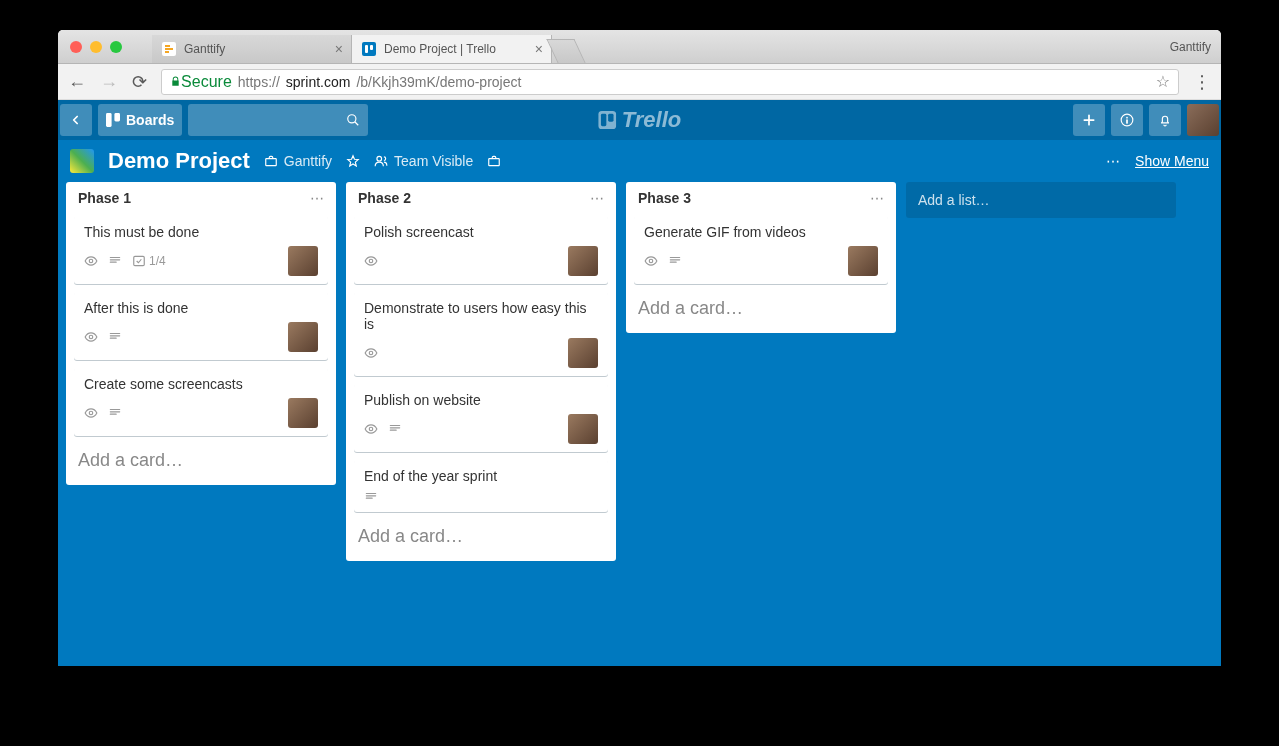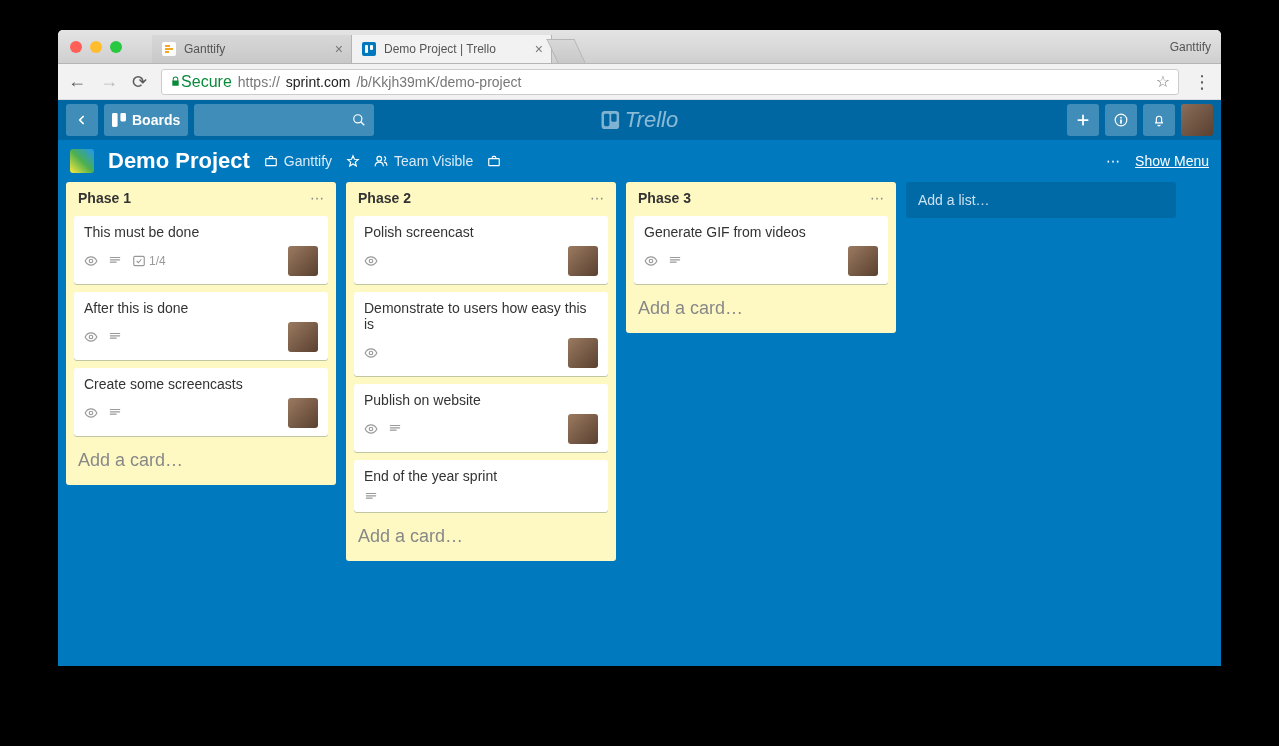--- a/index.html
+++ b/index.html
@@ -22,38 +22,38 @@
   .addr-bar { height: 36px; background:#f2f2f2; display:flex; align-items:center; padding:0 10px; gap:14px; border-bottom:1px solid #ddd;}
   .nav-btn { color:#5a5a5a; font-size:18px; cursor:pointer; }
   .nav-btn.disabled{color:#bbb;}
   .url-box { flex:1; height:26px; background:#fff; border:1px solid #ccc; border-radius:3px; display:flex; align-items:center; padding:0 8px; font-size:14px; color:#333; gap:6px;}
   .secure { color:#0a8a3a; font-size:16px; display:flex; align-items:center; }
   .url-host{color:#222;} .url-path{color:#777;}
   .star{color:#777;font-size:16px;}
   .menu-dots{color:#555;font-size:18px;}
   
   .app { height: calc(100% - 70px); background:#0079bf; display:flex; flex-direction:column;}
-  .t-header{height:40px;background:#0067a3;display:flex;align-items:center;padding:0 8px;gap:6px;}
+  .t-header{height:40px;background:#0067a3;display:flex;align-items:center;padding:0 2px;gap:6px;}
   .t-btn{height:32px;min-width:32px;background:rgba(255,255,255,0.25);border-radius:3px;display:flex;align-items:center;justify-content:center;color:#fff;cursor:pointer;padding:0 8px;font-size:14px;}
   .t-btn.boards{font-weight:700; gap:6px;}
   .t-search{width:180px;height:32px;background:rgba(255,255,255,0.25);border-radius:3px;display:flex;align-items:center;justify-content:flex-end;padding-right:8px;}
-  .t-logo{position:absolute;left:50%;transform:translateX(-50%);color:rgba(255,255,255,0.55);font-size:22px;font-family:'Brush Script MT',cursive;font-weight:400;display:flex;align-items:center;gap:6px;font-style:italic;}
+  .t-logo{position:absolute;left:50%;transform:translateX(-50%);color:rgba(255,255,255,0.55);font-size:22px;font-family:'Brush Script MT',cursive;font-weight:700;display:flex;align-items:center;gap:6px;font-style:italic;}
   .t-header .spacer{flex:1;}
   .avatar{width:32px;height:32px;border-radius:3px;background:linear-gradient(135deg,#8a6d5a,#5a4030);}
   
   .b-header{height:42px;display:flex;align-items:center;padding:0 12px;gap:14px;color:#fff;}
   .b-logo{width:24px;height:24px;background:linear-gradient(45deg,#ffeb3b,#4caf50,#2196f3);border-radius:3px;}
   .b-title{font-size:22px;font-weight:700;}
   .b-meta{display:flex;align-items:center;gap:6px;font-size:14px;color:rgba(255,255,255,0.85);cursor:pointer;}
   .b-header .spacer{flex:1;}
   .show-menu{text-decoration:underline;font-size:14px;cursor:pointer;}
   .ellipsis{font-size:14px;letter-spacing:1px;}
   
   .canvas{flex:1;padding:0 8px;display:flex;gap:10px;align-items:flex-start;overflow-x:auto;}
-  .list{width:270px;background:#fef9c3;border-radius:3px;padding:8px;display:flex;flex-direction:column;gap:8px;}
+  .list{width:270px;background:#ffffff;border-radius:3px;padding:8px;display:flex;flex-direction:column;gap:8px;}
   .list-header{display:flex;align-items:center;justify-content:space-between;padding:0 4px 2px 4px;}
   .list-title{font-size:14px;font-weight:700;color:#333;}
   .list-menu{color:#888;font-size:14px;cursor:pointer;}
   .card{background:#fff;border-radius:3px;padding:8px 10px;box-shadow:0 1px 0 rgba(9,45,66,.25);cursor:pointer;}
   .card-title{font-size:14px;color:#333;margin-bottom:6px;}
   .card-row{display:flex;align-items:center;justify-content:space-between;}
   .badges{display:flex;gap:10px;align-items:center;color:#999;font-size:12px;}
   .badge{display:flex;align-items:center;gap:3px;}
   .mini-avatar{width:30px;height:30px;border-radius:3px;background:linear-gradient(135deg,#9a7a60,#5a4030);}
   .add-card{font-size:18px;color:#888;padding:6px 4px;cursor:pointer;}

